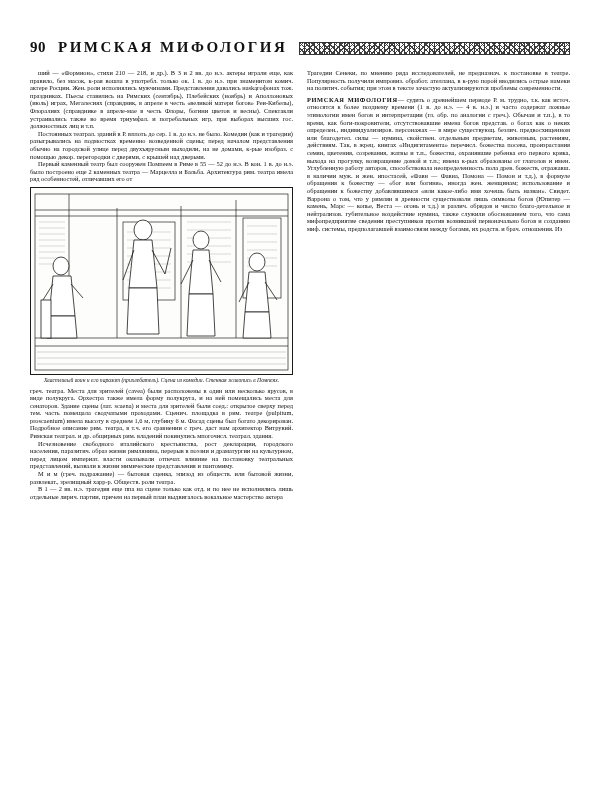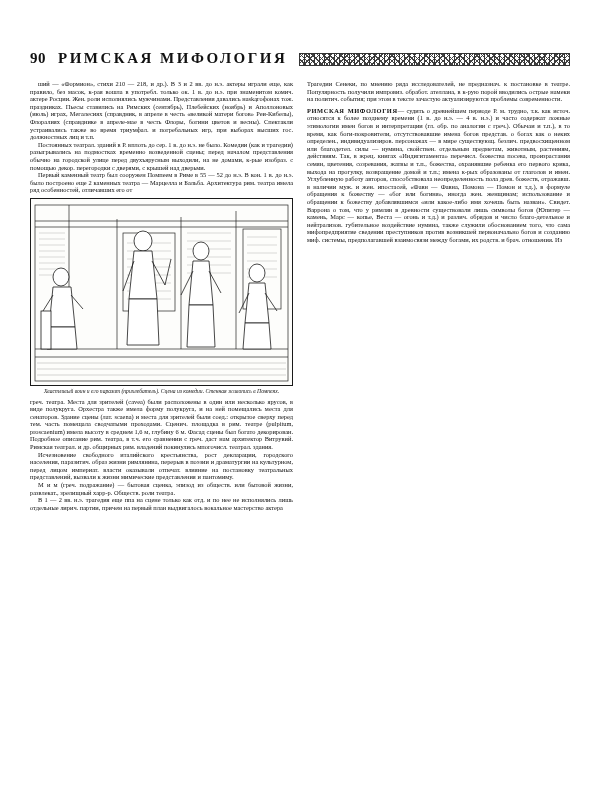--- a/index.html
+++ b/index.html
@@ -12,21 +12,21 @@
     height: 792px;
     font-family: "Liberation Serif", serif;
     color: #111;
     overflow: hidden;
   }
   .page {
     position: relative;
     width: 600px;
     height: 792px;
     box-sizing: border-box;
-    padding: 42px 30px 18px 30px;
+    padding: 31px 30px 18px 30px;
   }
 
   
   .header {
     display: flex;
     align-items: flex-end;
     gap: 12px;
     height: 26px;
   }
   .folio {

